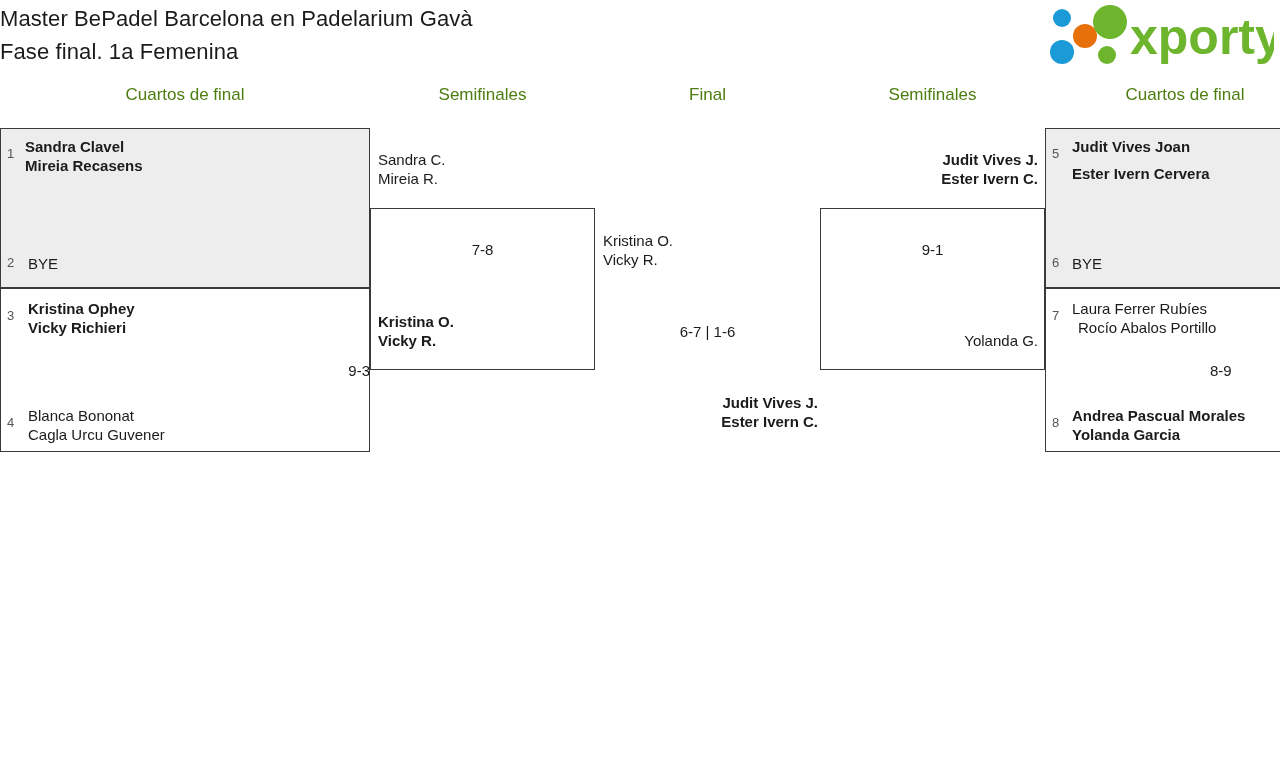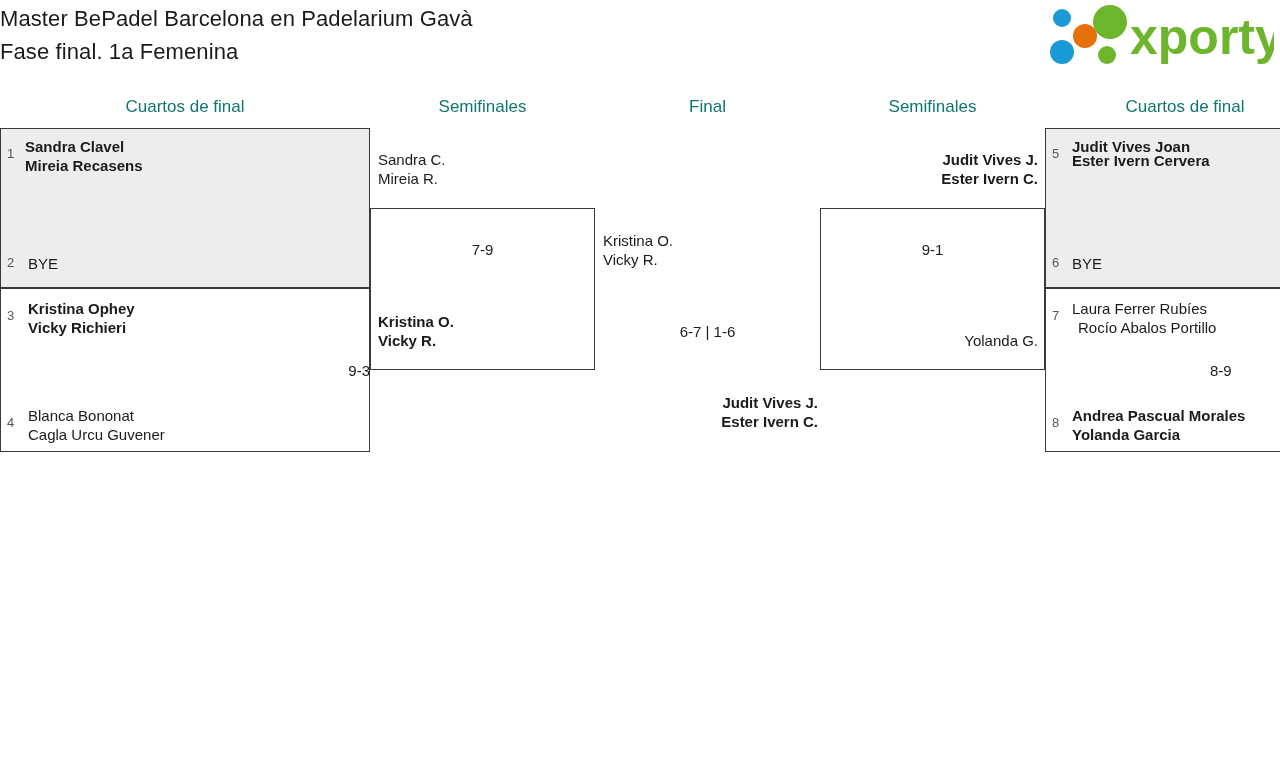--- a/index.html
+++ b/index.html
@@ -22,22 +22,22 @@
   }
 
   .logo {
     position: absolute; right: 6px; top: 4px;
     width: 232px; height: 64px;
   }
   .logo svg { display: block; }
 
   
   .round-head {
-    position: absolute; top: 95px;
-    font-size: 17px; line-height: 24px; color: #0f766e;
+    position: absolute; top: 83px;
+    font-size: 17px; line-height: 24px; color: #4d7c0f;
     text-align: center; white-space: nowrap;
   }
 
   
   .box {
     position: absolute;
     border: 1px solid #3a3a3a;
     background: #ffffff;
   }
   .box.shaded { background: #ededed; }
@@ -104,40 +104,40 @@
   <div class="team win" style="left:28px; top:299px;">Kristina Ophey</div>
   <div class="team win" style="left:28px; top:318px;">Vicky Richieri</div>
   <div class="score" style="left:0px; top:361px; width:370px; text-align:right;">9-3</div>
   <div class="seed" style="left:7px; top:415px;">4</div>
   <div class="team" style="left:28px; top:406px;">Blanca Bononat</div>
   <div class="team" style="left:28px; top:425px;">Cagla Urcu Guvener</div>
 
   <div class="box" style="left:370px; top:208px; width:225px; height:162px;"></div>
   <div class="team" style="left:378px; top:150px;">Sandra C.</div>
   <div class="team" style="left:378px; top:169px;">Mireia R.</div>
-  <div class="score" style="left:370px; top:240px; width:225px; text-align:center;">7-9</div>
+  <div class="score" style="left:370px; top:240px; width:225px; text-align:center;">7-8</div>
   <div class="team win" style="left:378px; top:312px;">Kristina O.</div>
   <div class="team win" style="left:378px; top:331px;">Vicky R.</div>
 
   <div class="team" style="left:603px; top:231px;">Kristina O.</div>
   <div class="team" style="left:603px; top:250px;">Vicky R.</div>
   <div class="score" style="left:595px; top:322px; width:225px; text-align:center;">6-7 | 1-6</div>
   <div class="team win right" style="left:595px; top:393px; width:223px;">Judit Vives J.</div>
   <div class="team win right" style="left:595px; top:412px; width:223px;">Ester Ivern C.</div>
 
   <div class="box" style="left:820px; top:208px; width:225px; height:162px;"></div>
   <div class="team win right" style="left:820px; top:150px; width:218px;">Judit Vives J.</div>
   <div class="team win right" style="left:820px; top:169px; width:218px;">Ester Ivern C.</div>
   <div class="score" style="left:820px; top:240px; width:225px; text-align:center;">9-1</div>
   <div class="team right" style="left:820px; top:331px; width:218px;padding-left:36px;">Yolanda G.</div>
 
   <div class="box shaded" style="left:1045px; top:128px; width:280px; height:160px;"></div>
   <div class="seed" style="left:1052px; top:146px;">5</div>
   <div class="team win" style="left:1072px; top:137px;">Judit Vives Joan</div>
-  <div class="team win" style="left:1072px; top:151px;">Ester Ivern Cervera</div>
+  <div class="team win" style="left:1072px; top:164px;">Ester Ivern Cervera</div>
   <div class="seed" style="left:1052px; top:255px;">6</div>
   <div class="team" style="left:1072px; top:254px;">BYE</div>
 
   <div class="box" style="left:1045px; top:288px; width:280px; height:164px;"></div>
   <div class="seed" style="left:1052px; top:308px;">7</div>
   <div class="team" style="left:1072px; top:299px;">Laura Ferrer Rubíes</div>
   <div class="team" style="left:1072px; top:318px;margin-left:6px;">Rocío Abalos Portillo</div>
   <div class="score" style="left:1045px; top:361px; width:370px; text-align:left; padding-left:165px;">8-9</div>
   <div class="seed" style="left:1052px; top:415px;">8</div>
   <div class="team win" style="left:1072px; top:406px;">Andrea Pascual Morales</div>

